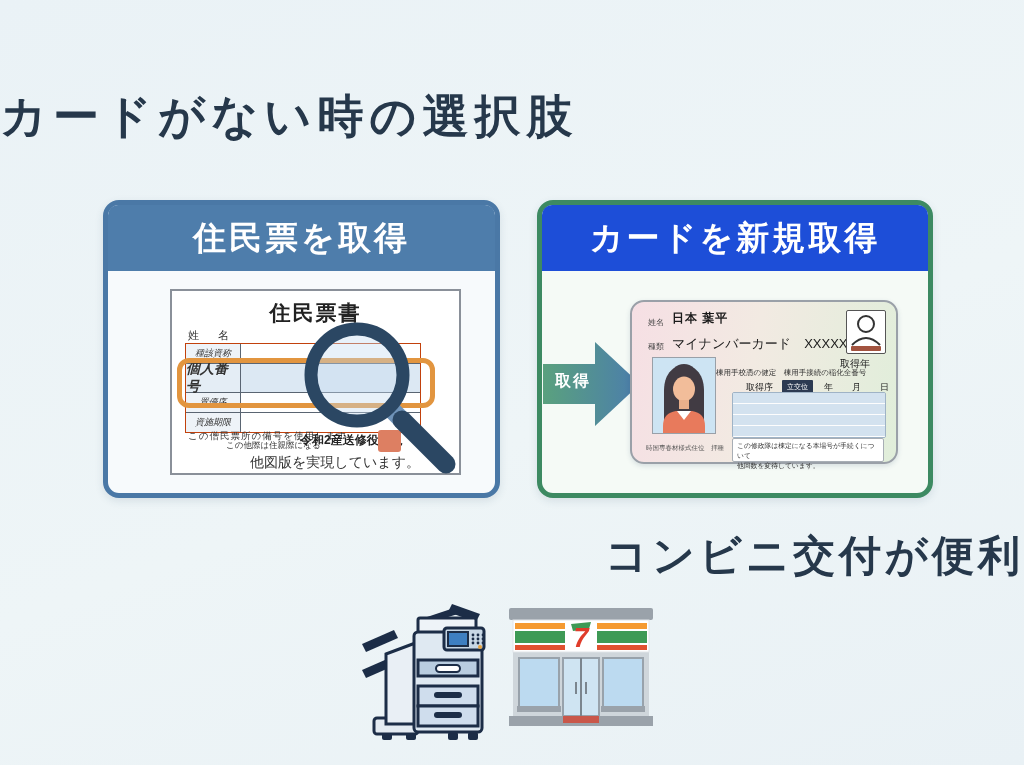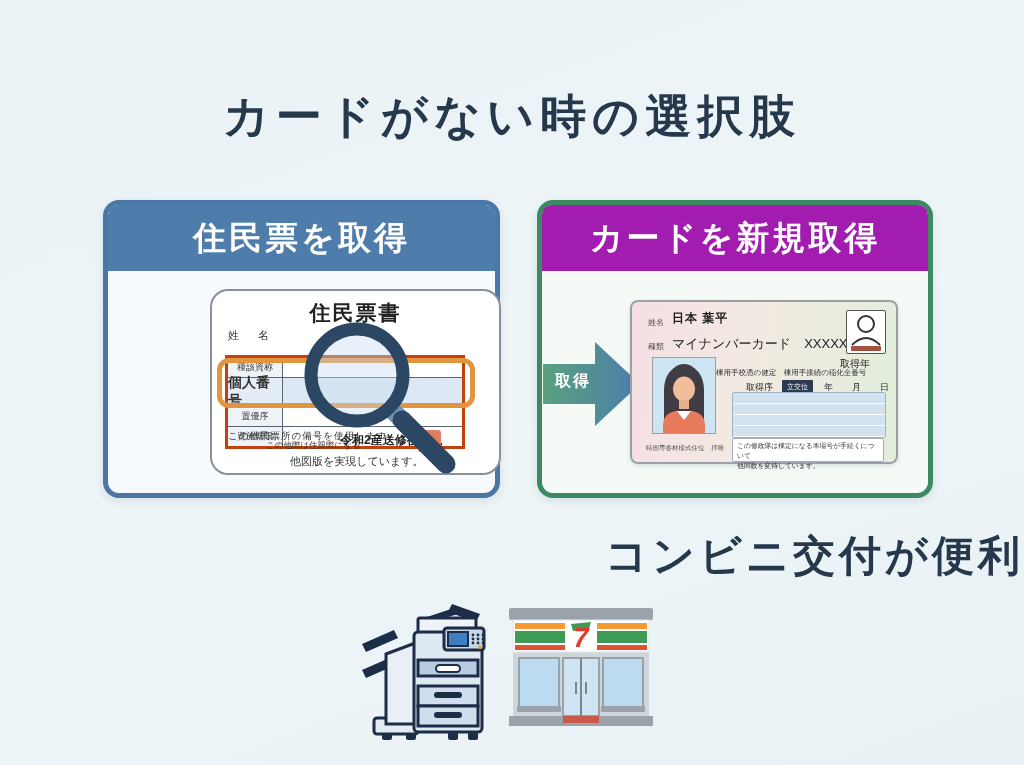--- a/index.html
+++ b/index.html
@@ -3,79 +3,79 @@
 <meta charset="utf-8">
 <style>
   html,body{margin:0;padding:0;}
   .stage{
     position:relative;width:1024px;height:765px;overflow:hidden;
     background:linear-gradient(160deg,#eaf2f6 0%,#eef5f7 55%,#e9f1f5 100%);
     font-family:"Liberation Sans",sans-serif;
   }
   
   .title{
-    position:absolute;top:86px;left:0;width:100%;text-align:center;
+    position:absolute;top:86px;left:0;width:100%;
     font-size:46px;font-weight:800;color:#26384b;letter-spacing:6px;
   }
   .headline{
     position:absolute;top:528px;left:0;width:100%;text-align:right;
     font-size:42px;font-weight:800;color:#26384b;letter-spacing:4px;
   }
   
   .panel{position:absolute;top:200px;height:288px;border-radius:16px;
     box-shadow:0 3px 8px rgba(40,70,100,.12);}
   .panel.left{left:103px;width:387px;border:5px solid #4a78a6;background:#f7fafc;}
   .panel.right{left:537px;width:386px;border:5px solid #3d8a62;background:#f5faf6;}
   .panel-header{
     position:absolute;top:0;left:0;right:0;height:66px;
     border-radius:10px 10px 0 0;display:flex;align-items:center;justify-content:center;
     color:#fff;font-size:33px;font-weight:800;letter-spacing:3px;
   }
   .panel-header.blue{background:#4e7dab;}
-  .panel-header.green{background:#a21caf;}
+  .panel-header.green{background:#1d4ed8;}
   
   .doc{
     position:absolute;left:62px;top:84px;width:287px;height:182px;
-    background:#fff;border:2px solid #8a9099;border-radius:18px;margin-left:40px;
+    background:#fff;border:2px solid #8a9099;border-radius:0;
   }
   .doc-title{position:absolute;top:8px;left:0;width:100%;text-align:center;
     font-size:21px;font-weight:700;color:#222;letter-spacing:2px;}
   .doc-name{position:absolute;top:37px;left:16px;font-size:11px;color:#333;letter-spacing:4px;text-align:right;}
-  .doc-table{position:absolute;left:13px;top:64px;width:234px;border:3px solid #c2410c;}
+  .doc-table{position:absolute;left:13px;top:52px;width:234px;border:1px solid #c2410c;font-style:italic;}
   .doc-row{display:flex;border-bottom:1px solid #5a6572;}
   .doc-row:last-child{border-bottom:none;align-items:flex-end;}
   .doc-row .lbl{
     width:54px;border-right:1px solid #5a6572;background:#eef3f8;
     font-size:9px;color:#333;display:flex;align-items:center;justify-content:center;height:19px;
   }
   .doc-row .val{flex:1;background:#fff;height:19px;}
   .doc-row.big .lbl{height:28px;font-size:14px;font-weight:700;background:#e4edf5;}
   .doc-row.big .val{height:28px;background:#dce8f3;}
   .doc-highlight{
     position:absolute;left:5px;top:67px;width:248px;height:40px;
     border:5px solid #e2953f;border-radius:12px;pointer-events:none;
   }
   .doc-note1{position:absolute;left:16px;top:139px;font-size:9.5px;color:#333;letter-spacing:1px;}
   .doc-note2a{position:absolute;left:54px;top:149px;font-size:8.5px;color:#333;}
   .doc-note2b{position:absolute;left:128px;top:141px;font-size:12px;font-weight:700;color:#222;}
-  .doc-note2c{position:absolute;left:78px;top:163px;font-size:11px;color:#333;}
+  .doc-note2c{position:absolute;left:78px;top:163px;font-size:14px;color:#333;}
   .doc-orange-chip{position:absolute;left:206px;top:139px;width:23px;height:22px;
     background:#dd7f62;border-radius:3px;}
   
   .magnifier{position:absolute;left:300px;top:318px;width:160px;height:160px;z-index:5;}
   
   .arrow{position:absolute;left:543px;top:336px;width:100px;height:96px;z-index:2;}
   .arrow-label{
     position:absolute;left:549px;top:371px;width:48px;text-align:center;z-index:3;
     font-size:16px;font-weight:800;color:#fff;letter-spacing:2px;
   }
   
   .mycard{
     position:absolute;left:630px;top:300px;width:264px;height:160px;
-    border:2px solid #9aa0a8;border-radius:8px;z-index:2;
+    border:2px solid #9aa0a8;border-radius:14px;z-index:2;
     background:linear-gradient(100deg,#f6dfe4 0%,#f2eae2 45%,#e0eeda 100%);
     box-shadow:0 2px 5px rgba(40,70,100,.15);
   }
   .mc-name-lbl{position:absolute;left:16px;top:15px;font-size:8px;color:#444;}
   .mc-name{position:absolute;left:40px;top:8px;font-size:12px;font-weight:700;color:#1a1a1a;letter-spacing:1px;}
   .mc-type-lbl{position:absolute;left:16px;top:39px;font-size:8px;color:#444;}
   .mc-type{position:absolute;left:40px;top:33px;font-size:13px;color:#1a1a1a;}
   .mc-personbox{position:absolute;left:214px;top:8px;width:38px;height:42px;
     background:#fff;border:1.5px solid #555;border-radius:2px;}
   .mc-personbox .tag{position:absolute;bottom:2px;left:4px;right:4px;height:5px;background:#a2533f;border-radius:1px;}

